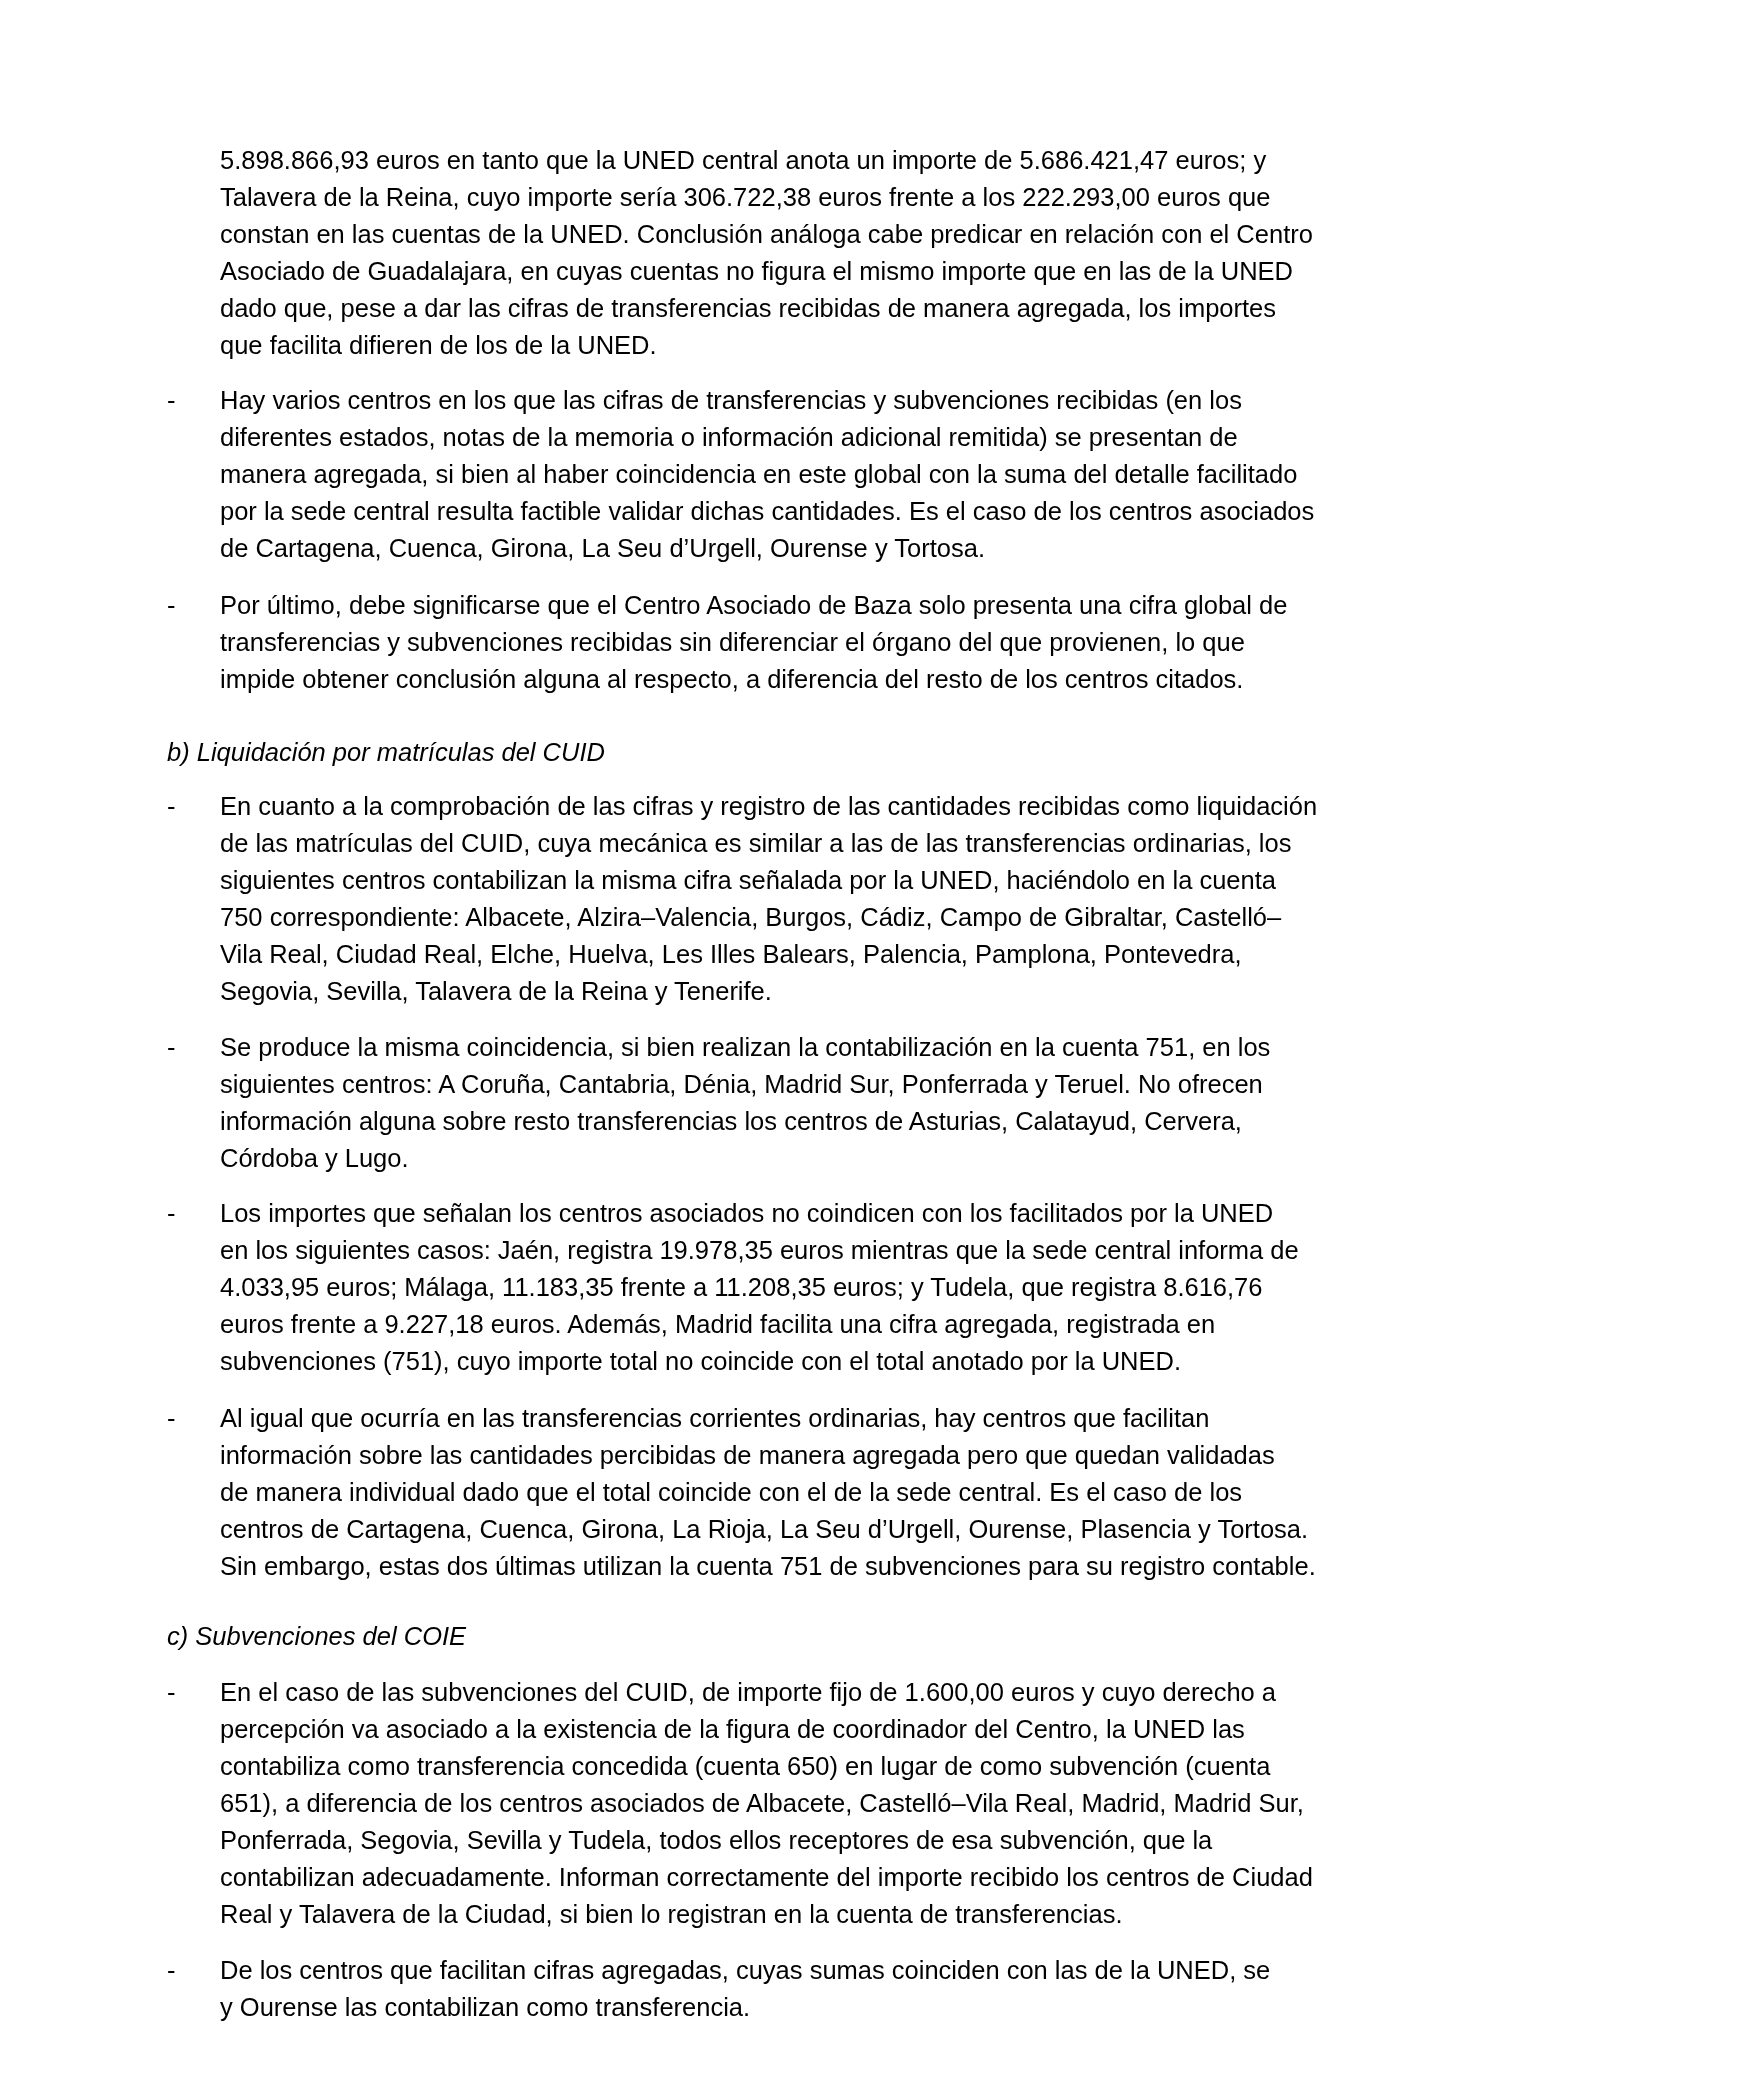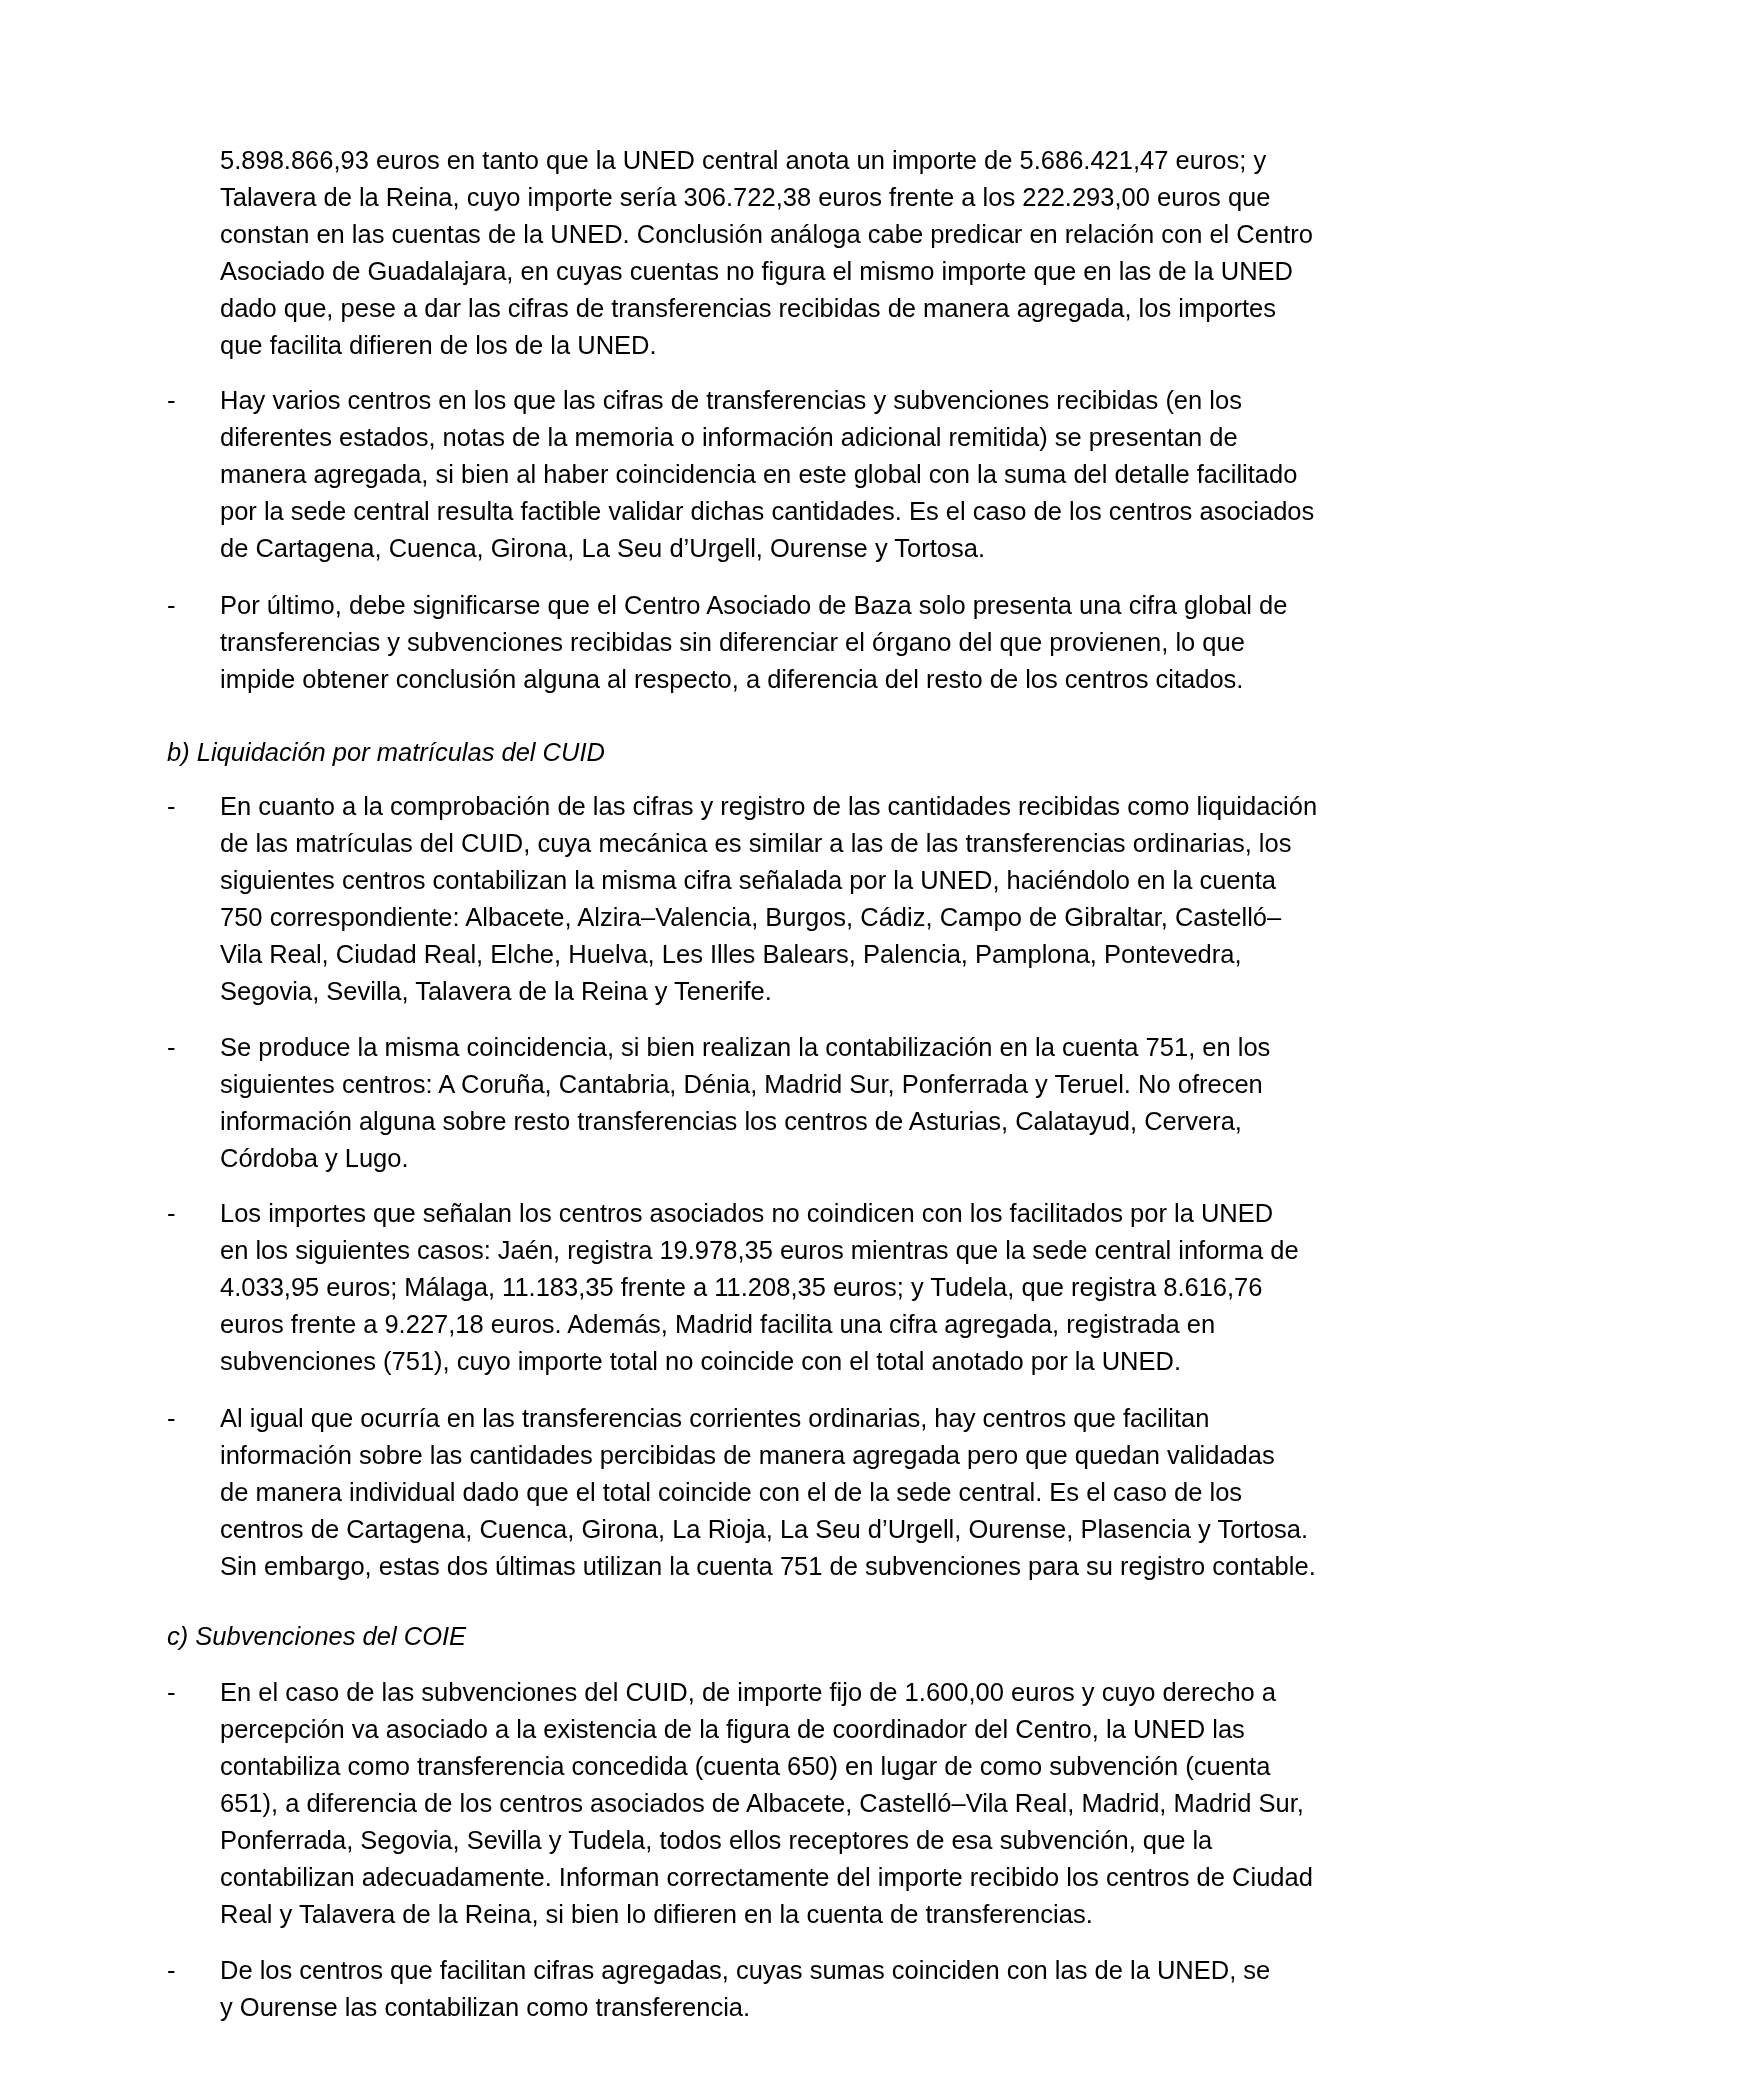--- a/index.html
+++ b/index.html
@@ -128,21 +128,21 @@
   <div class="heading" style="top:1618px;">c) Subvenciones del COIE</div>
 
   <div class="block" style="top:1674px;">
     <span class="bullet">-</span>
     <span class="line" style="word-spacing: 0px; text-align: left; text-align-last: left;">En el caso de las subvenciones del CUID, de importe fijo de 1.600,00 euros y cuyo derecho a</span>
     <span class="line" style="word-spacing: 0px; text-align: left; text-align-last: left;">percepción va asociado a la existencia de la figura de coordinador del Centro, la UNED las</span>
     <span class="line" style="word-spacing: 0px; text-align: left; text-align-last: left;">contabiliza como transferencia concedida (cuenta 650) en lugar de como subvención (cuenta</span>
     <span class="line" style="word-spacing: 0px; text-align: left; text-align-last: left;">651), a diferencia de los centros asociados de Albacete, Castelló–Vila Real, Madrid, Madrid Sur,</span>
     <span class="line" style="word-spacing: 0px; text-align: left; text-align-last: left;">Ponferrada, Segovia, Sevilla y Tudela, todos ellos receptores de esa subvención, que la</span>
     <span class="line" style="word-spacing: 0px; text-align: left; text-align-last: left;">contabilizan adecuadamente. Informan correctamente del importe recibido los centros de Ciudad</span>
-    <span class="line last">Real y Talavera de la Reina, si bien lo difieren en la cuenta de transferencias.</span>
+    <span class="line last">Real y Talavera de la Ciudad, si bien lo registran en la cuenta de transferencias.</span>
   </div>
 
   <div class="block" style="top:1952px;">
     <span class="bullet">-</span>
     <span class="line" style="word-spacing: 0px; text-align: left; text-align-last: left;">De los centros que facilitan cifras agregadas, cuyas sumas coinciden con las de la UNED, se</span>
     <span class="line last">y Ourense las contabilizan como transferencia.</span>
   </div>
 
 </div>
 

